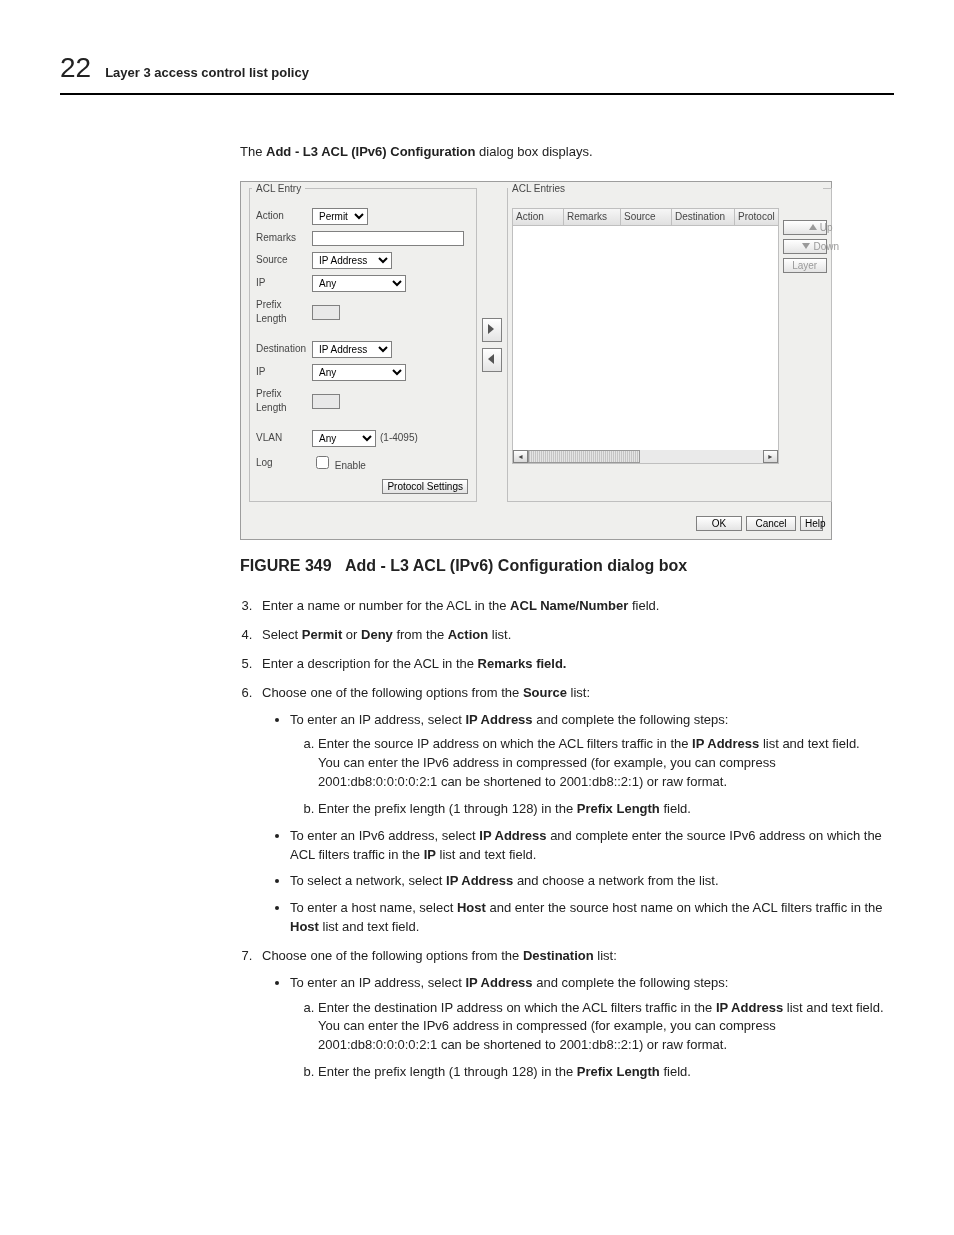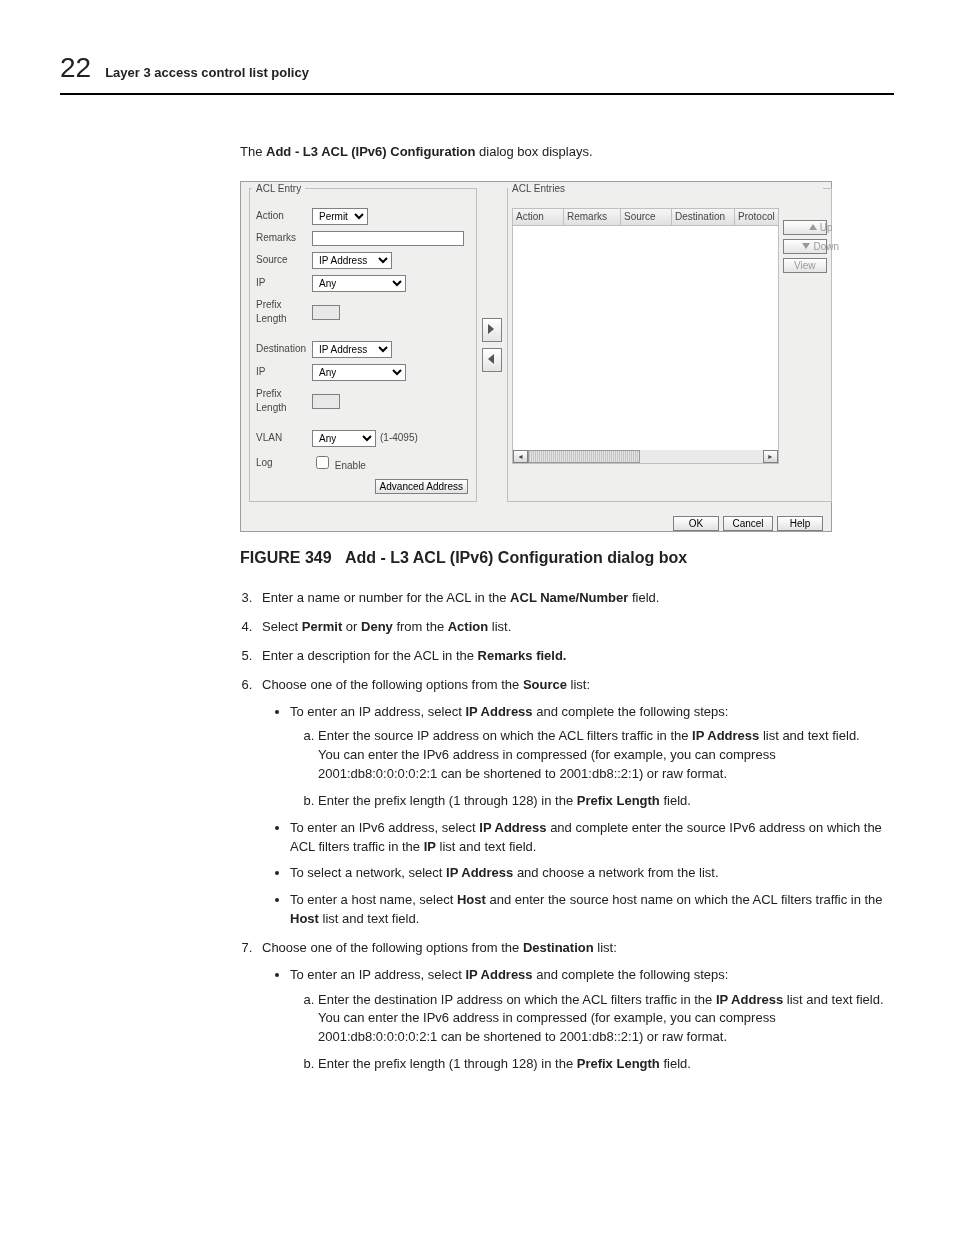--- a/index.html
+++ b/index.html
@@ -66,21 +66,21 @@
   .listcol { flex: 1 1 auto; display: flex; gap: 4px; justify-content: flex-end;}
   .sidecol { width: 44px; flex: 0 0 44px; display: flex; flex-direction: column; gap: 4px; padding-top: 12px;}
   .table-area { flex: 1 1 auto; display: flex; flex-direction: column; }
   .table-head { display: flex; border: 1px solid #bfbfbf; background: linear-gradient(#f6f6f6,#e0e0e0); height: 16px; }
   .th { border-right: 1px solid #bfbfbf; padding: 1px 3px; line-height: 14px; white-space: nowrap; overflow: hidden;}
   .table-body { border: 1px solid #bfbfbf; border-top: none; background: #fff; height: 237px; position: relative; }
   .hscroll-track { position: absolute; left: 0; right: 0; bottom: 0; height: 13px; background: #eaeaea; display: flex; align-items: stretch; justify-content: space-between; }
   .scroll-btn { width: 13px; background: linear-gradient(#fff,#d8d8d8); border: 1px solid #808080; display:flex;align-items:center;justify-content:center;font-size:8px;}
   .scroll-thumb { flex: 0 0 110px; margin: 0 0; background: repeating-linear-gradient(90deg,#c4c4c4 0,#c4c4c4 1px,#e4e4e4 1px,#e4e4e4 2px); border:1px solid #999;}
   .vlan-range { margin-left: 4px; }
-  .footer-btns { display: flex; justify-content: flex-end; gap: 4px; padding: 6px 8px 0 8px; }
+  .footer-btns { display: flex; justify-content: flex-end; gap: 4px; padding: 6px 8px 8px 8px; }
   .adv-row { text-align: right; padding-right: 2px; margin-top:6px;}
   .tribtn { display:flex; align-items:center; justify-content:center; gap:3px;padding-left:36px; }
   .tri { width:0; height:0; }
   .tri.up { border-left:4px solid transparent;border-right:4px solid transparent;border-bottom:6px solid #9a9a9a;}
   .tri.down { border-left:4px solid transparent;border-right:4px solid transparent;border-top:6px solid #9a9a9a;}
 
   
   .figure-caption { margin: 14px 0 20px 180px; font-size: 16px; }
   .figure-caption .fno { font-weight: bold; }
 
@@ -147,21 +147,21 @@
             <div class="row">
                 <span class="lab">VLAN</span>
               <select class="sel" style="width:64px"><option>Any</option></select>
               <span class="vlan-range">(1-4095)</span>
               </div>
             <div class="row">
                 <span class="lab">Log</span>
               <label><input type="checkbox" style=""> <span>Enable</span></label>
               </div>
             <div class="adv-row">
-              <button class="btn">Advanced Address</button>
+              <button class="btn">Protocol Settings</button>
             </div>
           </div>
         </div>
         <div class="midcol">
           <button class="btn" style="width:20px;height:24px">
             <svg width="8" height="10">
                 <polygon points="0,0 6,5 0,10" fill="#555"></polygon>
               </svg>
           </button>
           <button class="btn" style="width:20px;height:24px">
@@ -194,32 +194,32 @@
                 </div>
                 <div class="sidecol">
                   <button class="btn disabled tribtn">
                       <span class="tri up"></span>
                       <span>Up</span>
                     </button>
                   <button class="btn disabled tribtn">
                       <span class="tri down"></span>
                       <span>Down</span>
                     </button>
-                  <button class="btn disabled">View</button>
+                  <button class="btn disabled">Layer</button>
                 </div>
               </div>
             </div>
           </div>
         </div>
       </div>
     </div>
     <div class="footer-btns">
       <button class="btn" style="width:46px">OK</button>
       <button class="btn" style="width:50px">Cancel</button>
-      <button class="btn" style="width:46px">Help</button>
+      <button class="btn" style="width:23px">Help</button>
     </div>
   </div>
 
   <div class="figure-caption">
     <span class="fno">FIGURE 349</span>&nbsp;&nbsp;
     <span class="bold">Add - L3 ACL (IPv6) Configuration dialog box</span>
   </div>
 
   <ol class="steps" start="3">
     <li><span>Enter a name or number for the ACL in the </span><span class="bold">ACL Name/Number</span><span> field.</span></li>

